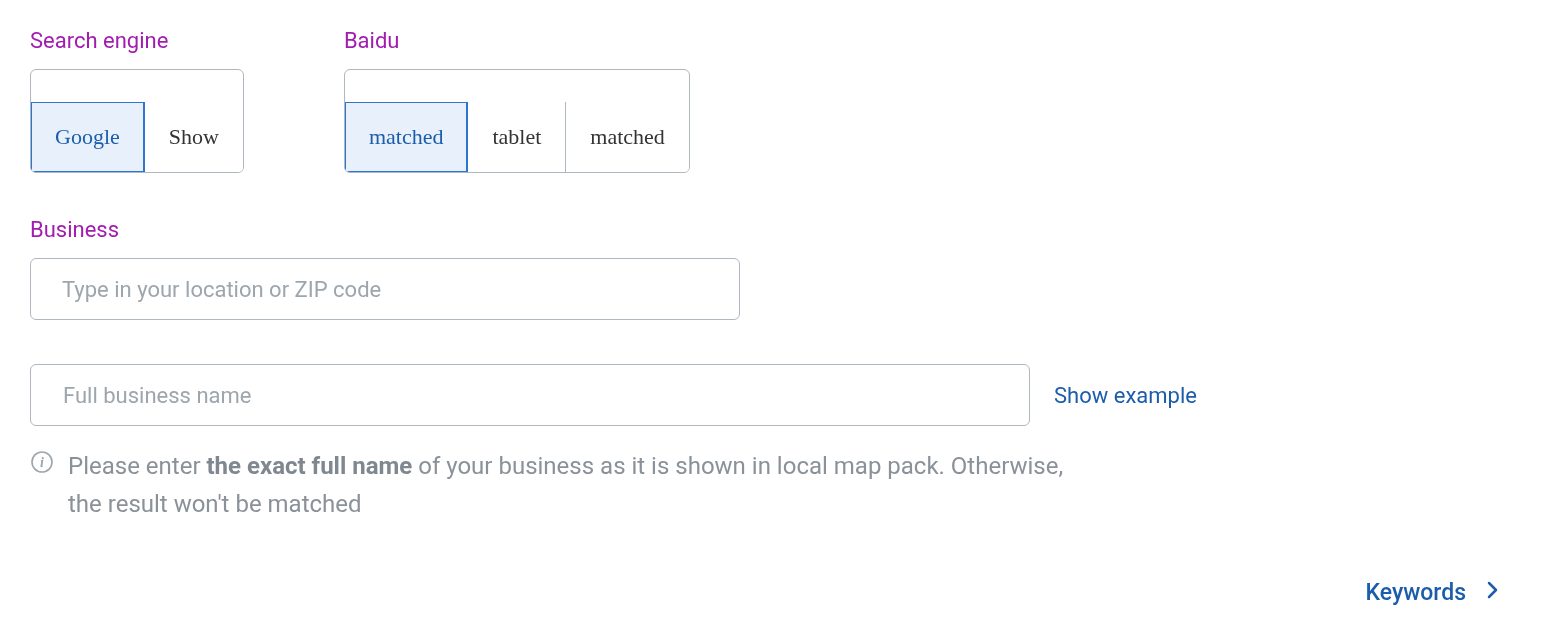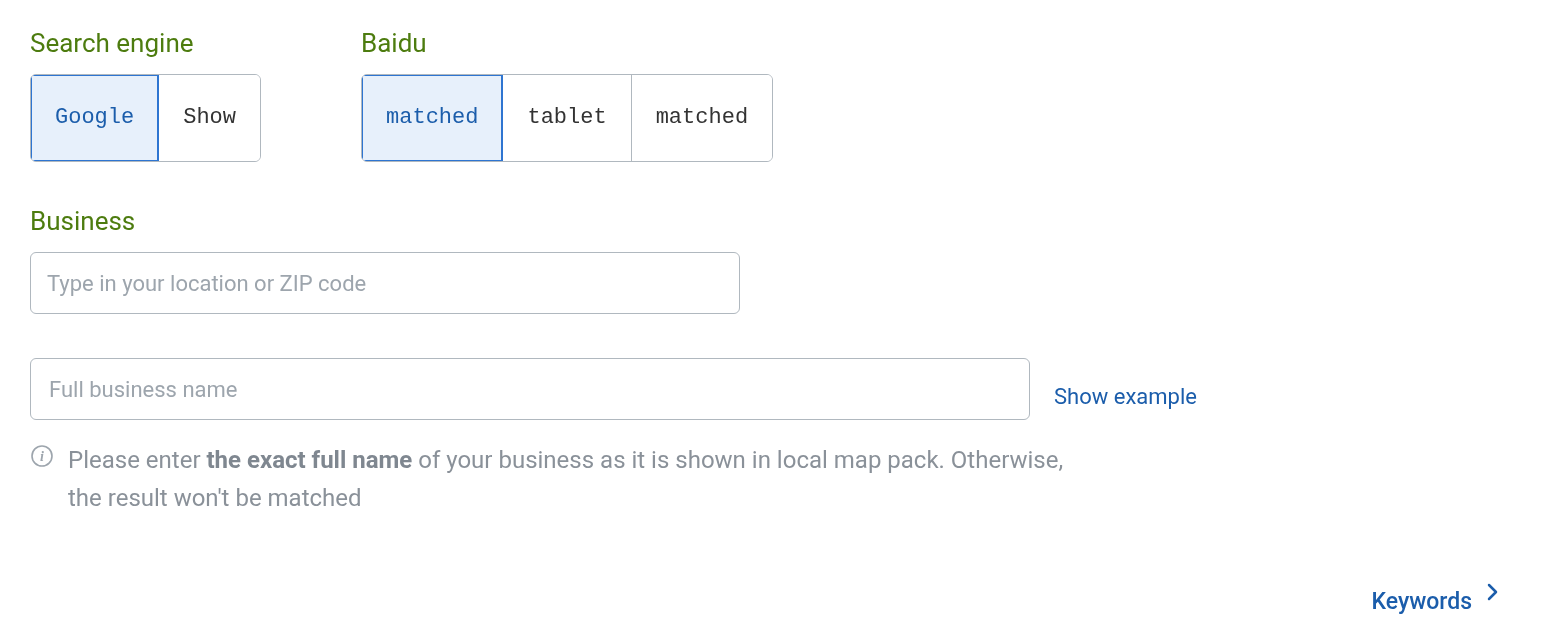--- a/index.html
+++ b/index.html
@@ -10,62 +10,63 @@
     width: 1550px;
     color: #333;
   }
   .row-top {
     display: flex;
     gap: 100px;
     margin-bottom: 44px;
   }
   .field-group {}
   .label {
-    font-size: 26px;
-    color: #4d7c0f;
+    font-size: 22px;
+    color: #a21caf;
     font-weight: 400;
     margin-bottom: 16px;
     display: block;
   }
   .segmented {
     display: inline-flex;
     border: 1px solid #b0b8bf;
     border-radius: 6px;
     overflow: hidden;
   }
   .segmented .seg-btn {
     background: #ffffff;
     border: none;
     border-right: 1px solid #b0b8bf;
-    padding: 30px 24px;
+    padding: 22px 24px;
     font-size: 22px;
     color: #333;
     cursor: pointer;
-    font-family: Liberation Mono, monospace;
+    font-family: Liberation Serif, serif;
     line-height: 1.2;
+    margin-top: 32px;
   }
   .segmented .seg-btn:last-child { border-right: none; }
   .segmented .seg-btn.active {
     background: #e7f0fb;
     color: #1b5dab;
     box-shadow: inset 0 0 0 1px #2e75d1;
     position: relative;
   }
   .segmented .seg-btn.active {
     outline: 1px solid #2e75d1;
     outline-offset: -1px;
   }
 
   .location-wrap { margin-bottom: 44px; }
   .text-input {
     width: 710px;
     height: 62px;
     border: 1px solid #b0b8bf;
     border-radius: 6px;
-    padding: 0 16px;
+    padding: 0 31px;
     font-size: 22px;
     font-family: inherit;
     color: #333;
   }
   .text-input::placeholder { color: #9da5ad; }
 
   .business-wrap {}
   .business-header {
     display: flex;
     justify-content: space-between;
@@ -81,32 +82,31 @@
   .business-row {
     display: flex;
     align-items: center;
     gap: 24px;
   }
   .business-input {
     width: 1000px;
     height: 62px;
     border: 1px solid #b0b8bf;
     border-radius: 6px;
-    padding: 0 18px;
+    padding: 0 32px;
     font-size: 22px;
     font-family: inherit;
     color: #333;
   }
   .business-input::placeholder { color: #9da5ad; }
   .link {
     color: #1b5dab;
     font-size: 22px;
     text-decoration: none;
     cursor: pointer;
-    margin-top: 15px;
   }
 
   .hint-row {
     display: flex;
     gap: 14px;
     margin-top: 22px;
     align-items: flex-start;
   }
   .info-icon {
     width: 24px;
@@ -123,21 +123,21 @@
     max-width: 1000px;
   }
   .hint-text .bold { font-weight: 700; color: #7f8790; }
 
   .footer-link {
     margin-top: 56px;
     width: 1470px;
     display: flex;
     justify-content: flex-end;
     align-items: center;
-    gap: 14px;
+    gap: 20px;
   }
   .footer-link .link { font-size: 23px; font-weight: 500; }
   .chevron-icon svg { width: 14px; height: 20px; }
   .chevron-icon svg path { stroke: #1b5dab; stroke-width: 2.5; fill: none; stroke-linecap: round; stroke-linejoin: round; }
 </style>
 </head>
 <body>
 
 <div class="row-top">
   <div class="field-group">

